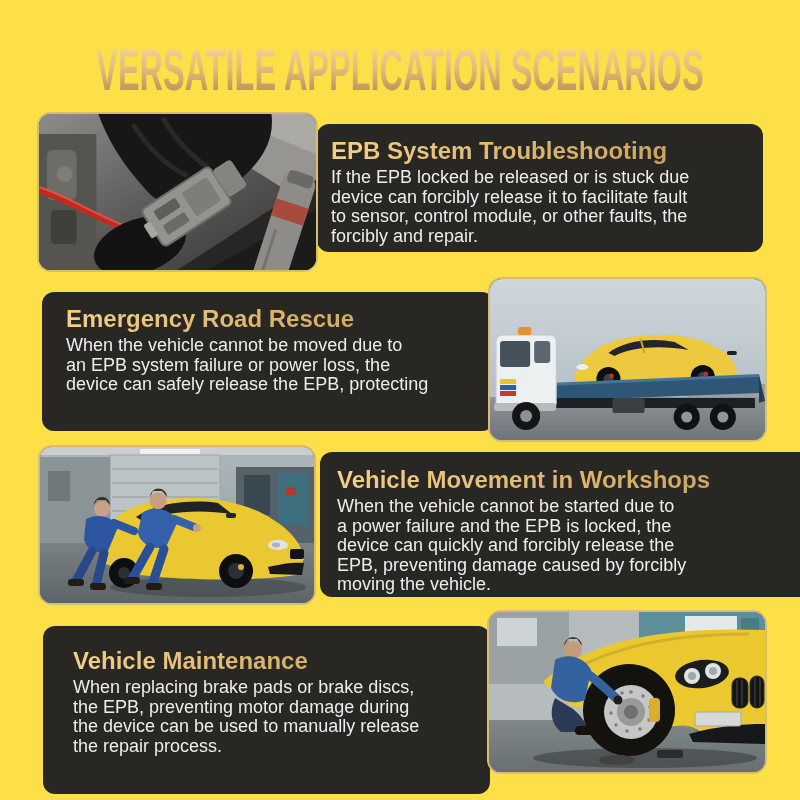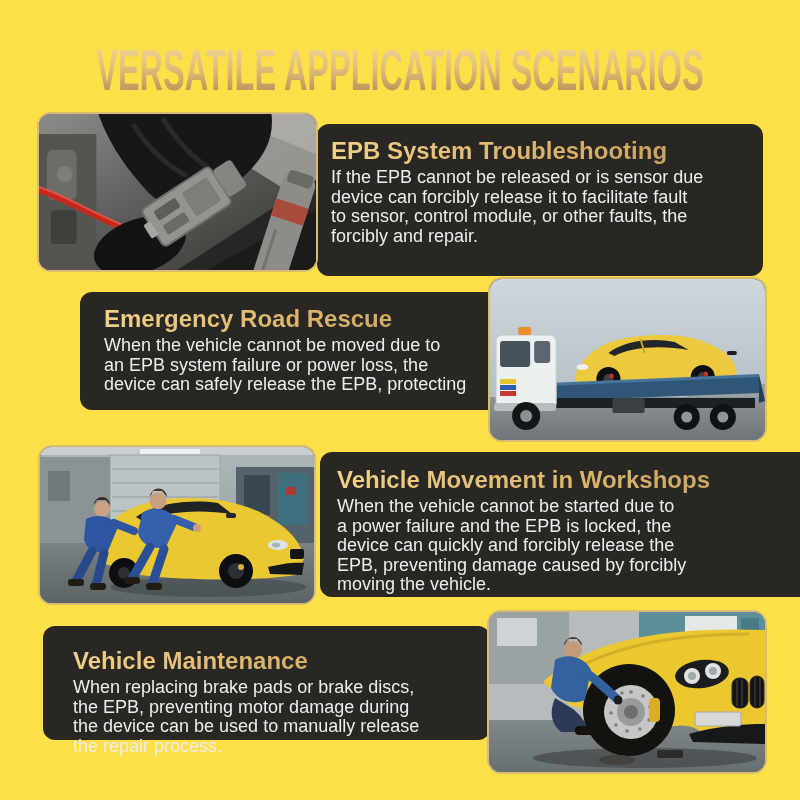--- a/index.html
+++ b/index.html
@@ -32,26 +32,26 @@
     background:linear-gradient(90deg,#f2d088 0%,#d9b169 55%,#bf9a58 100%);
     -webkit-background-clip:text;background-clip:text;color:transparent;
     white-space:nowrap;
   }
   .card .body{margin-top:3px;}
   .card .ln{
     font-size:18px;line-height:19.5px;color:#ededed;white-space:nowrap;
   }
   
   #photo1{left:37px;top:112px;width:277px;height:156px;}
-  #card1 {left:317px;top:124px;width:446px;height:152px;padding:13px 10px 12px 14px;}
-  #card2 {left:42px;top:292px;width:452px;height:118px;padding:13px 10px 12px 24px;margin-left:38px;}
+  #card1 {left:317px;top:124px;width:446px;height:128px;padding:13px 10px 12px 14px;}
+  #card2 {left:42px;top:292px;width:452px;height:139px;padding:13px 10px 12px 24px;}
   #photo2{left:488px;top:277px;width:275px;height:161px;}
   #photo3{left:38px;top:445px;width:274px;height:156px;}
   #card3 {left:320px;top:452px;width:522px;height:145px;padding:14px 8px 12px 17px;}
-  #card4 {left:43px;top:626px;width:447px;height:114px;padding:21px 10px 28px 30px;}
+  #card4 {left:43px;top:626px;width:447px;height:168px;padding:21px 10px 28px 30px;}
   #photo4{left:487px;top:610px;width:276px;height:160px;}
 </style>
 </head>
 <body>
 
 <div class="canvas">
 
   <h1 class="title">VERSATILE APPLICATION SCENARIOS</h1>
 
   <div class="photo" id="photo1" aria-label="Gloved hands disconnecting an automotive EPB wiring connector">
@@ -90,21 +90,21 @@
         <rect x="-17" y="-30" width="34" height="18" fill="#a84a3c"></rect>
         <rect x="-13" y="-62" width="26" height="13" rx="4" fill="#6b6966"></rect>
         <line x1="-8" y1="0" x2="-8" y2="48" stroke="#757370" stroke-width="3"></line>
       </g>
     </svg>
   </div>
 
   <div class="card" id="card1">
     <h2>EPB System Troubleshooting</h2>
     <div class="body">
-      <div class="ln">If the EPB cannot be released or is sensor due</div>
+      <div class="ln">If the EPB locked be released or is stuck due</div>
       <div class="ln">device can forcibly release it to facilitate fault</div>
       <div class="ln">to sensor, control module, or other faults, the</div>
       <div class="ln">forcibly and repair.</div>
     </div>
   </div>
 
   <div class="card" id="card2">
     <h2>Emergency Road Rescue</h2>
     <div class="body">
       <div class="ln">When the vehicle cannot be moved due to</div>

